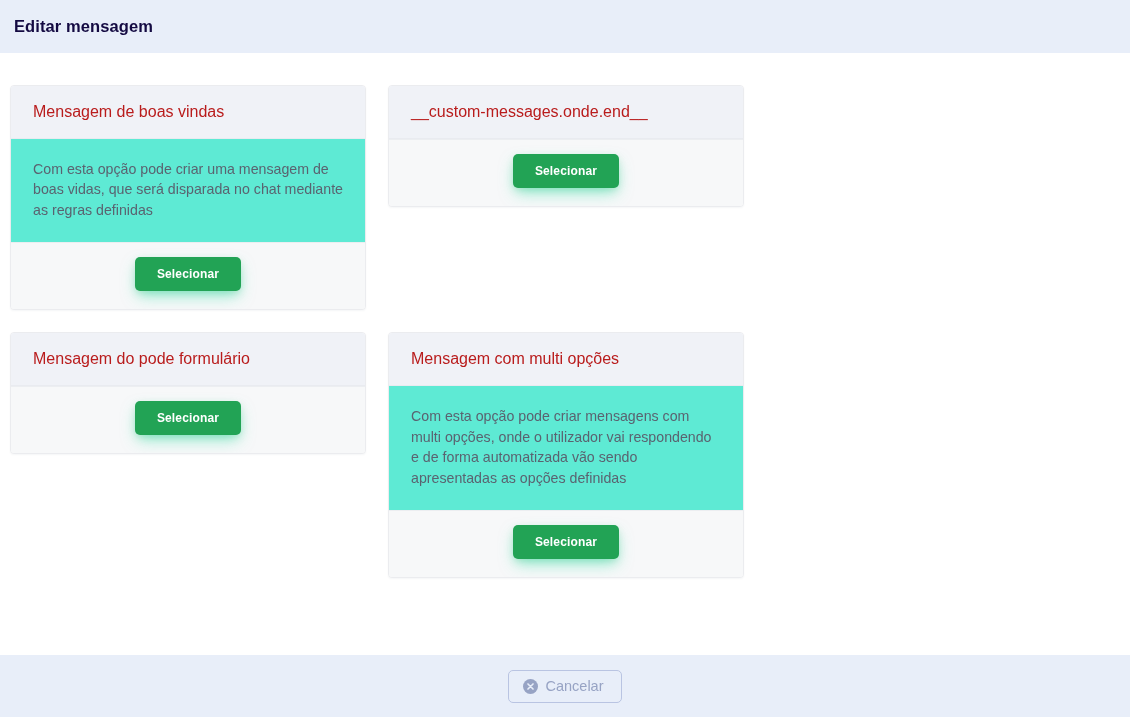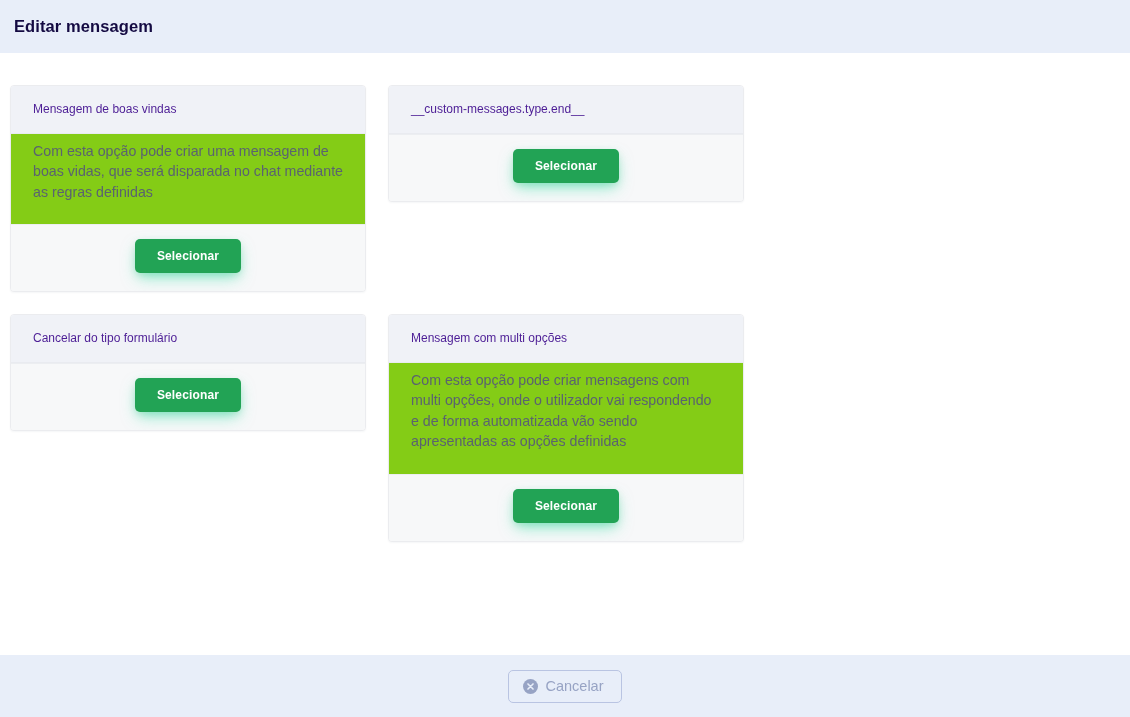--- a/index.html
+++ b/index.html
@@ -65,29 +65,29 @@
     flex-direction: column;
   }
 
   .card-head {
     background: #f0f2f7;
     border-bottom: 1px solid #e9ebf0;
     padding: 16px 22px 15px 22px;
   }
 
   .card-head-title {
-    font-size: 12px;
-    color: #4c1d95;
+    font-size: 16px;
+    color: #b91c1c;
     line-height: 1.3;
     word-break: break-word;
   }
 
   .card-body {
-    background: #84cc16;
-    padding: 7px 22px 22px 22px;
+    background: #5eead4;
+    padding: 20px 22px 22px 22px;
     flex: 1 1 auto;
   }
 
   .card-desc {
     font-size: 14.2px;
     line-height: 20.5px;
     color: #5a6370;
     word-break: break-word;
   }
 
@@ -168,30 +168,30 @@
       <div class="card-body">
         <div class="card-desc">Com esta opção pode criar uma mensagem de boas vidas, que será disparada no chat mediante as regras definidas</div>
       </div>
       <div class="card-foot">
         <button class="btn-select">Selecionar</button>
       </div>
     </div>
 
     <div class="card">
       <div class="card-head">
-        <div class="card-head-title">__custom-messages.type.end__</div>
-      </div>
-      <div class="card-foot">
-        <button class="btn-select">Selecionar</button>
-      </div>
-    </div>
-
-    <div class="card">
-      <div class="card-head">
-        <div class="card-head-title">Cancelar do tipo formulário</div>
+        <div class="card-head-title">__custom-messages.onde.end__</div>
+      </div>
+      <div class="card-foot">
+        <button class="btn-select">Selecionar</button>
+      </div>
+    </div>
+
+    <div class="card">
+      <div class="card-head">
+        <div class="card-head-title">Mensagem do pode formulário</div>
       </div>
       <div class="card-foot">
         <button class="btn-select">Selecionar</button>
       </div>
     </div>
 
     <div class="card">
       <div class="card-head">
         <div class="card-head-title">Mensagem com multi opções</div>
       </div>

